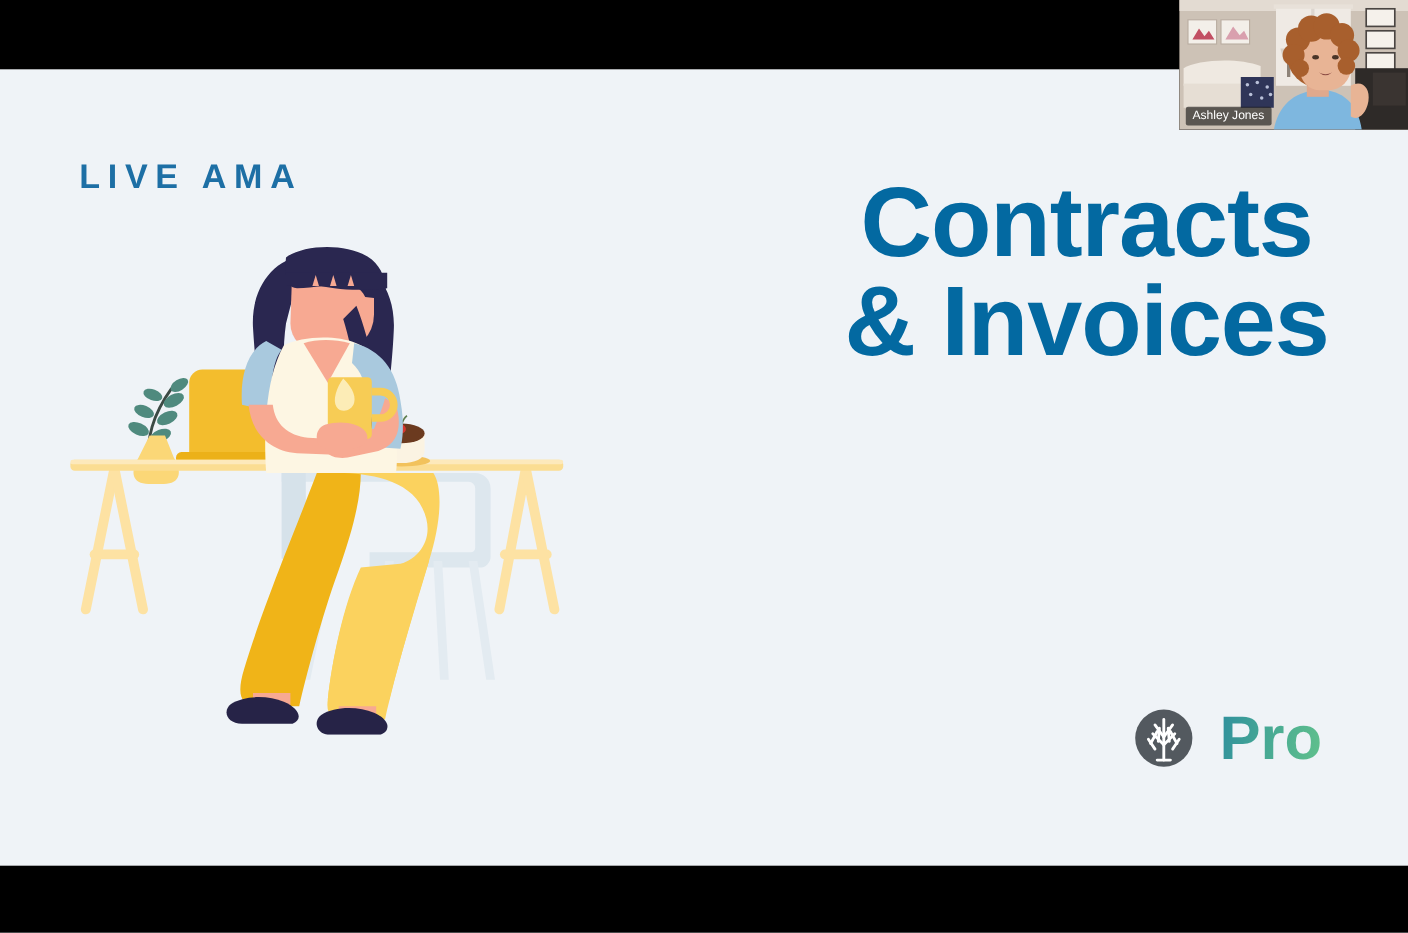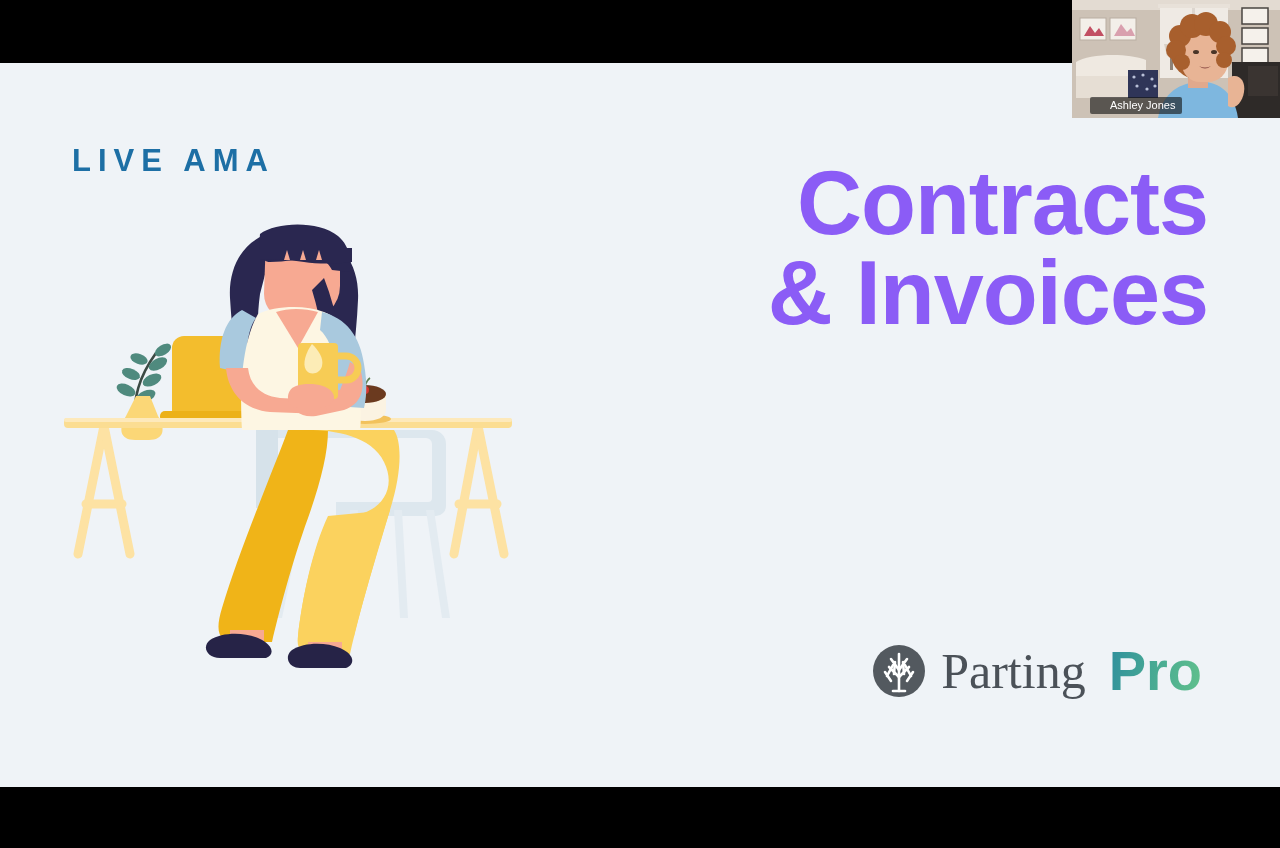--- a/index.html
+++ b/index.html
@@ -57,23 +57,23 @@
     color: #1d6fa5;
     font-family: "Liberation Sans", sans-serif;
     white-space: nowrap;
   }
 
   
   #title {
     position: absolute;
     right: 72px;
     top: 95px;
-    text-align: right;
+    text-align: center;
     line-height: 1.0;
-    color: #8b5cf6;
+    color: #0369a1;
     font-family: "Liberation Sans", sans-serif;
     font-weight: 700;
     font-size: 90px;
     letter-spacing: -1px;
   }
   #title .line { display: block; white-space: nowrap; }
   #title .line2 { }
 
   
   #logo {
@@ -119,23 +119,23 @@
     left: 1072px;
     top: 0;
     width: 208px;
     height: 118px;
     overflow: hidden;
     background: #2a2320;
   }
   #webcam-video { width: 208px; height: 118px; display: block; }
   #webcam-name {
     position: absolute;
-    left: 18px;
+    left: 6px;
     bottom: 4px;
-    padding: 2px 7px 3px 20px;
+    padding: 2px 7px 3px 6px;
     background: rgba(20,20,20,0.62);
     color: #ffffff;
     font-size: 11px;
     font-family: "Liberation Sans", sans-serif;
     border-radius: 2px;
     white-space: nowrap;
   }
 </style>
 </head>
 <body>
@@ -286,21 +286,20 @@
           <path d="M22 22 L16 33"></path>
           <path d="M34 22 L40 33"></path>
           <path d="M28 26 L28 11"></path>
           <path d="M24 19 L23 31"></path>
           <path d="M32 19 L33 31"></path>
           <path d="M14 29 L20 38"></path>
           <path d="M42 29 L36 38"></path>
         </g>
         <path d="M22 48 h12" stroke="#ffffff" stroke-width="2.6" stroke-linecap="round"></path>
       </svg>
-      <span id="logo-word">Parting</span>
       <span id="logo-pro">Pro</span>
     </div>
 
   </div>
 
   <div id="letterbox-bottom"></div>
 
   <div id="webcam">
     <svg id="webcam-video" viewBox="0 0 208 118" xmlns="http://www.w3.org/2000/svg">
 

